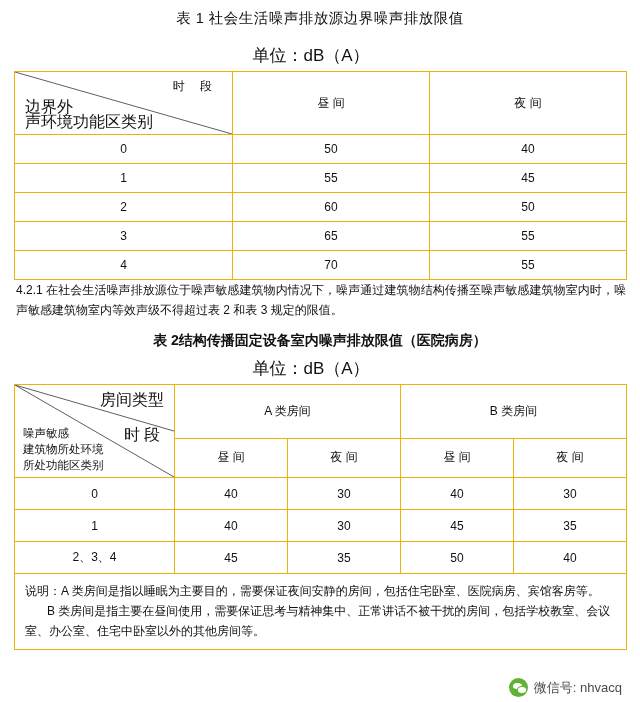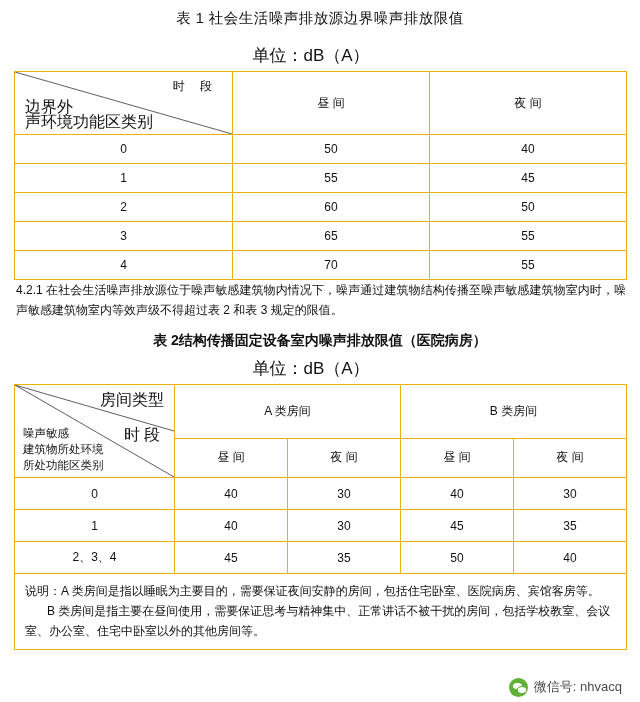--- a/index.html
+++ b/index.html
@@ -155,20 +155,21 @@
     left: 0;
     bottom: 6px;
     width: 640px;
     height: 34px;
   }
   .wechat {
     position: absolute;
     right: 18px;
     bottom: 8px;
     display: flex;
+    align-items: center;
     font-size: 13px;
     color: #4a4a4a;
   }
   .wechat-icon {
     width: 19px;
     height: 19px;
     border-radius: 50%;
     background: #5fb236;
     display: inline-block;
     margin-right: 6px;

